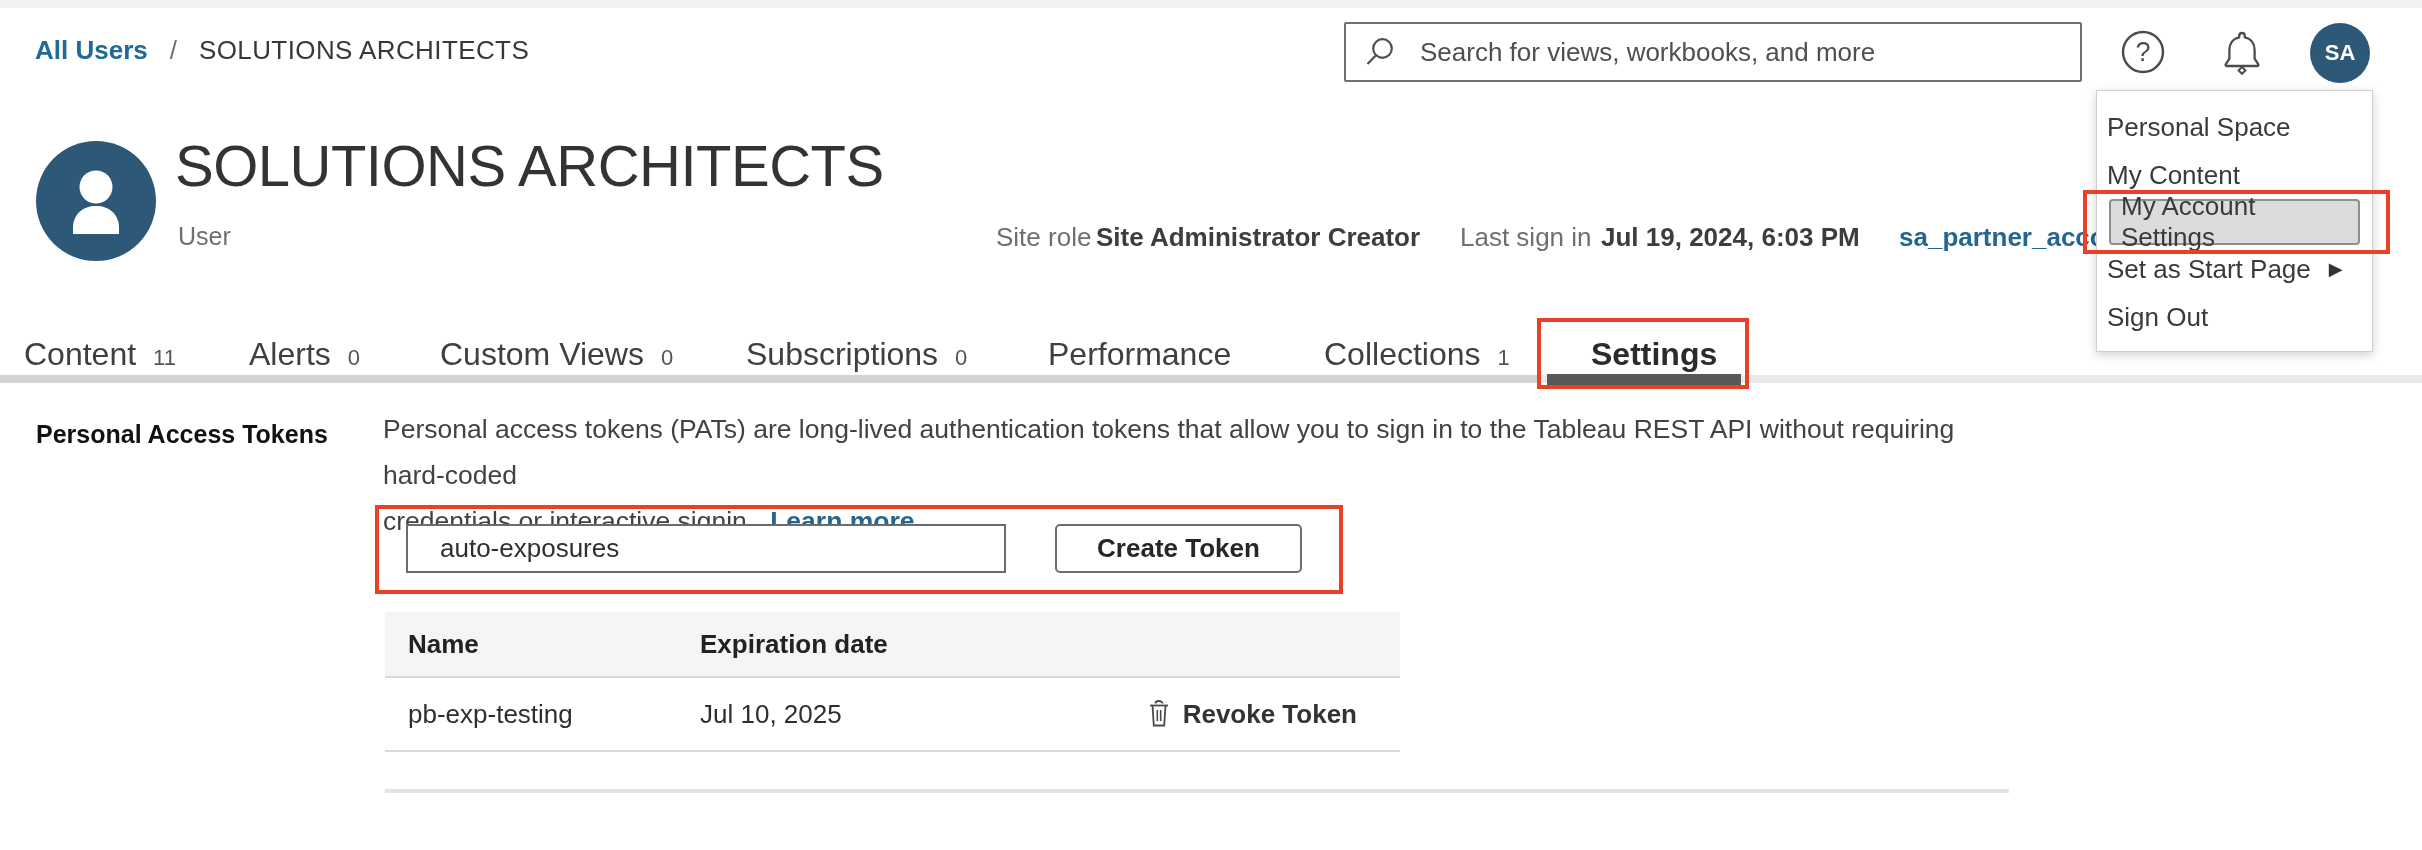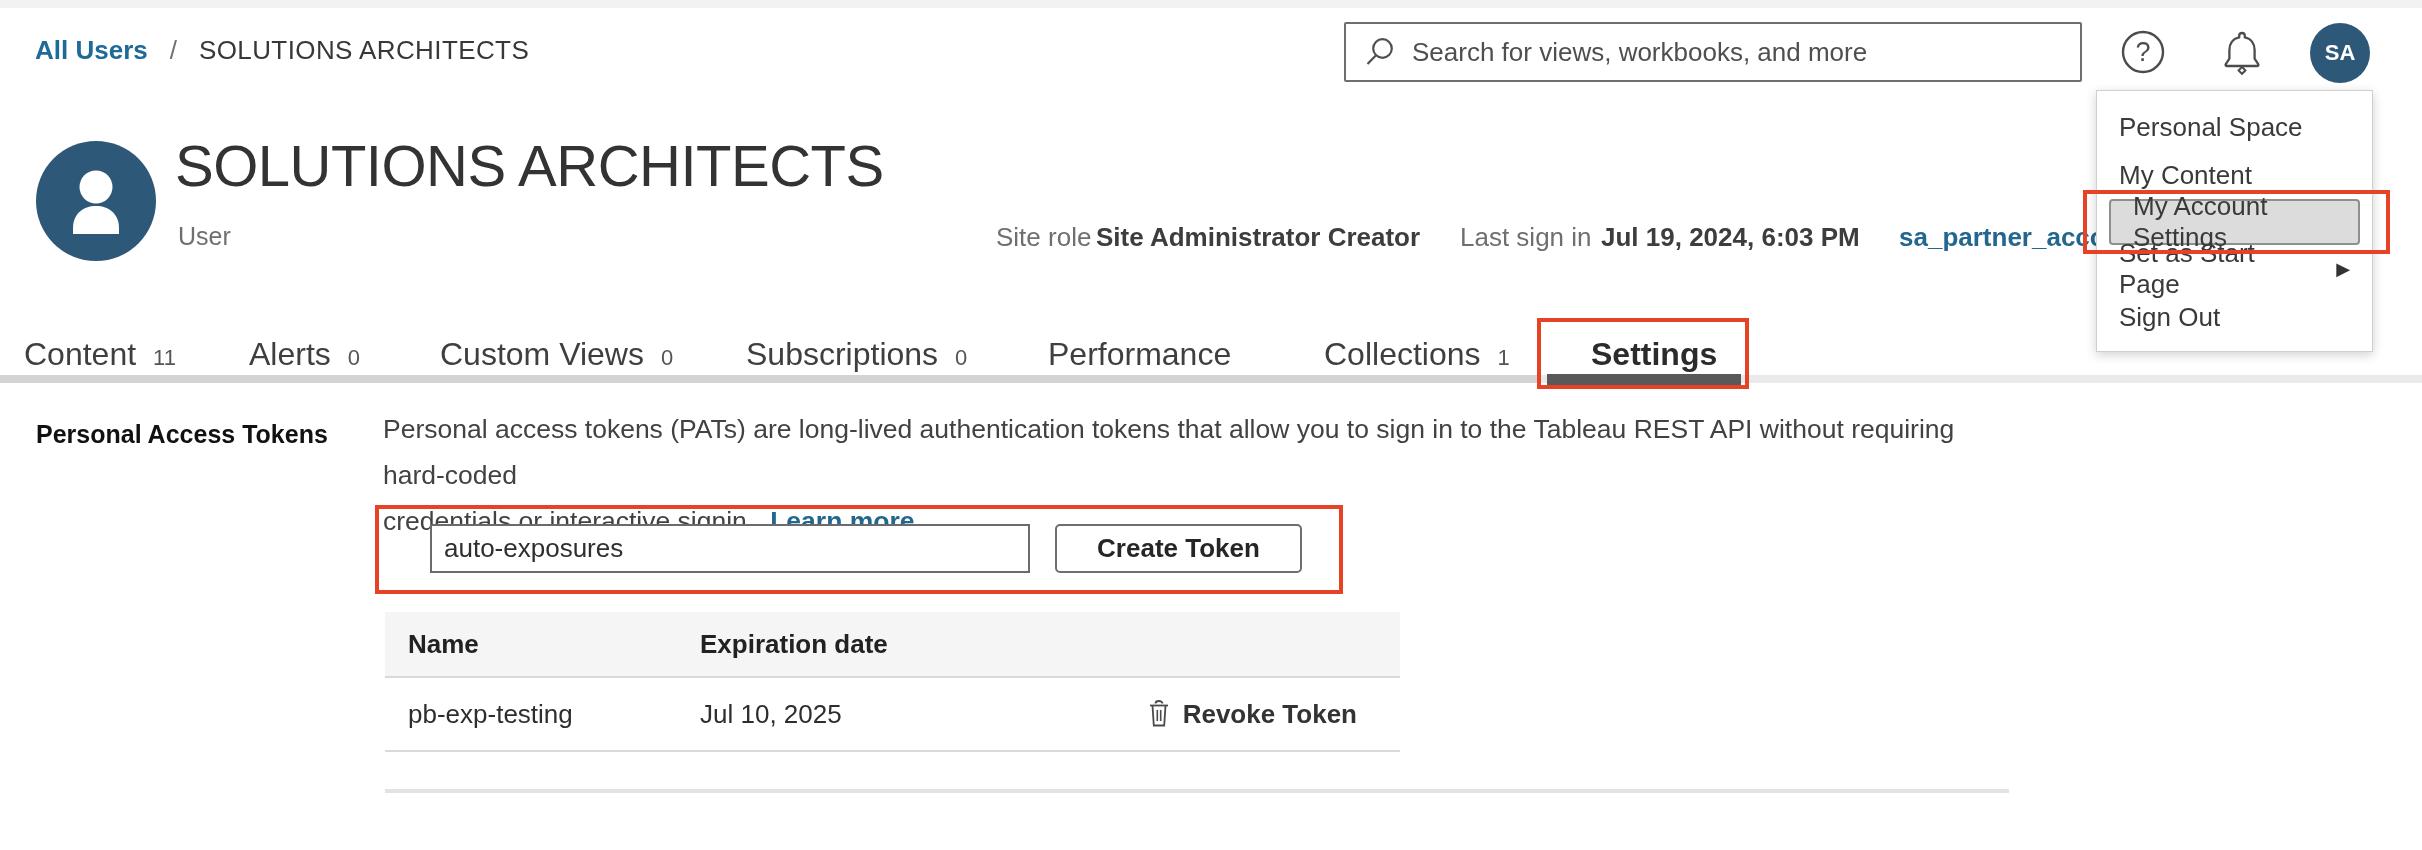--- a/index.html
+++ b/index.html
@@ -1,17 +1,17 @@
 <!DOCTYPE html>
 <html><head>
 <meta charset="utf-8">
 <style>
   html,body{margin:0;padding:0;width:2422px;height:850px;background:#ffffff;
     font-family:"Liberation Sans","DejaVu Sans",sans-serif;overflow:hidden;position:relative;}
-  .abs{position:absolute;}
+  .abs{position:absolute;gap:8px;}
   .topstrip{left:0;top:0;width:2422px;height:8px;background:#f2f2f2;}
 
   
   .breadcrumb{left:35px;top:35px;display:flex;align-items:center;gap:22px;font-size:26px;}
   .bc-link{color:#1f6a96;font-weight:700;cursor:pointer;}
   .bc-sep{color:#707070;}
   .bc-current{color:#383838;letter-spacing:.4px;}
 
   
   .searchbox{left:1344px;top:22px;width:738px;height:60px;border:2px solid #6f6f6f;border-radius:2px;
@@ -19,23 +19,23 @@
   .searchbox input{border:none;outline:none;flex:1;font-size:26px;color:#3c3c3c;margin-left:14px;
     font-family:inherit;background:transparent;}
   .searchbox input::placeholder{color:#4f4f4f;opacity:1;}
   .iconbtn{width:52px;height:52px;display:flex;align-items:center;justify-content:center;cursor:pointer;}
   .avatar-sm{left:2310px;top:23px;width:60px;height:60px;border-radius:50%;background:#2e5878;color:#fff;
     display:flex;align-items:center;justify-content:center;font-size:22px;font-weight:700;cursor:pointer;}
 
   
   .dropdown{left:2096px;top:90px;width:277px;height:262px;background:#fff;border:1px solid #cfcfcf;
     box-shadow:0 3px 10px rgba(0,0,0,.18);z-index:10;box-sizing:border-box;padding-top:12px;}
-  .menu-item{height:48px;display:flex;align-items:center;padding:0 22px;font-size:26px;color:#3a3a3a;
+  .menu-item{height:48px;display:flex;align-items:center;padding:0 10px;font-size:26px;color:#3a3a3a;
     cursor:pointer;box-sizing:border-box;}
-  .mi-highlight{margin:0 12px;padding:0 22px;height:46px;border:2px solid #8f8f8f;background:#dcdcdc;border-radius:4px;}
+  .mi-highlight{margin:0 12px;padding:0 10px;height:46px;border:2px solid #8f8f8f;background:#dcdcdc;border-radius:4px;}
   .submenu-arrow{margin-left:18px;font-size:18px;color:#333;}
   .annot{border:4px solid #e84226;box-sizing:border-box;z-index:20;pointer-events:none;}
   .annot-account{left:-14px;top:99px;width:307px;height:64px;position:absolute;}
 
   
   .avatar-big{left:36px;top:141px;width:120px;height:120px;border-radius:50%;background:#2e5878;
     display:flex;align-items:center;justify-content:center;}
   .profile-title{left:175px;top:132px;font-size:58px;font-weight:300;color:#333;letter-spacing:-.5px;}
   .profile-sub{left:178px;top:222px;font-size:25px;color:#6f6f6f;}
   .meta-label{font-size:26px;color:#6f6f6f;}
@@ -50,22 +50,22 @@
   .track{left:0;top:375px;width:2422px;height:8px;background:#eaeaea;}
   .track-dark-left{left:0;top:375px;width:1539px;height:8px;background:#d3d3d3;}
   .track-selected{left:1547px;top:374px;width:194px;height:11px;background:#595959;}
   .annot-settings{left:1537px;top:318px;width:212px;height:71px;position:absolute;}
 
   
   .pat-label{left:36px;top:420px;font-size:25px;font-weight:700;color:#111;}
   .pat-desc{left:383px;top:406px;width:1600px;font-size:26.5px;line-height:46px;color:#424242;}
   .learn-more{color:#23678f;font-weight:700;cursor:pointer;margin-left:16px;}
   .annot-input{left:375px;top:505px;width:968px;height:89px;position:absolute;}
-  .token-input{left:430px;top:524px;width:600px;height:49px;border:2px solid #6b6b6b;box-sizing:border-box;
-    font-size:26px;color:#2f2f2f;padding:0 12px;font-family:inherit;outline:none;}
+  .token-input{left:406px;top:524px;width:600px;height:49px;border:2px solid #6b6b6b;box-sizing:border-box;
+    font-size:26px;color:#2f2f2f;padding:0 32px;font-family:inherit;outline:none;}
   .create-btn{left:1055px;top:524px;width:247px;height:49px;border:2px solid #6e6e6e;border-radius:5px;
     background:#fff;font-size:26px;font-weight:700;color:#262626;display:flex;align-items:center;
     justify-content:center;cursor:pointer;box-sizing:border-box;font-family:inherit;}
 
   
   .pat-table{left:385px;top:612px;width:1015px;}
   .t-head{height:66px;background:#f5f5f5;border-bottom:2px solid #d9d9d9;display:grid;
     grid-template-columns:292px 1fr auto;align-items:center;box-sizing:border-box;}
   .t-row{height:74px;border-bottom:2px solid #d9d9d9;display:grid;grid-template-columns:292px 1fr auto;
     align-items:center;box-sizing:border-box;}

